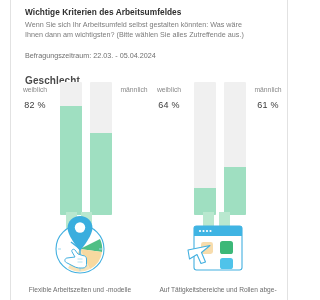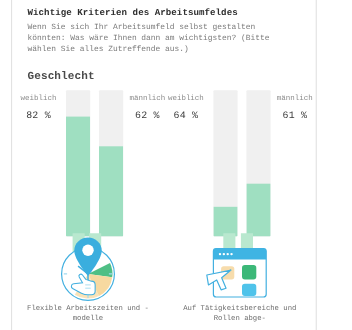--- a/index.html
+++ b/index.html
@@ -37,21 +37,20 @@
   .edge-rule.right { left: 287px; }
 
   .card {
     position: absolute;
     left: 11px;
     top: 0;
     width: 276px;
     height: 212px;
     box-sizing: border-box;
     padding: 0;
-    font-family: Liberation Mono, monospace;
   }
 
   
   .header {
     padding: 7px 14px 0 14px;
   }
   .title {
     font-size: 8.3px;
     font-weight: bold;
     color: #2e2e2e;
@@ -190,41 +189,41 @@
 <div class="page">
 
   <div class="edge-rule left"></div>
   <div class="edge-rule right"></div>
 
   <div class="card">
 
     <div class="header">
       <div class="title">Wichtige Kriterien des Arbeitsumfeldes</div>
       <div class="subtitle">Wenn Sie sich Ihr Arbeitsumfeld selbst gestalten könnten: Was wäre Ihnen dann am wichtigsten? (Bitte wählen Sie alles Zutreffende aus.)</div>
+      <div class="period">Befragungszeitraum: 22.03. - 05.04.2024</div>
     </div>
 
     <div class="section-label">Geschlecht</div>
 
     <div class="charts">
 
       <div class="chart-group g-left">
 
         <div class="bar-label lab-w">weiblich</div>
         <div class="bar-value val-w">82 %</div>
 
         <div class="bar-track b1">
           <div class="bar-fill" style="height: 82%;"></div>
         </div>
 
         <div class="bar-track b2">
           <div class="bar-fill" style="height: 62%;"></div>
         </div>
 
         <div class="bar-label lab-m">männlich</div>
-        <div class="bar-value val-m">62 %</div>
       </div>
 
       <div class="chart-group g-right">
 
         <div class="bar-label lab-w">weiblich</div>
         <div class="bar-value val-w">64 %</div>
 
         <div class="bar-track b1">
           <div class="bar-fill" style="height: 20%;"></div>
         </div>

